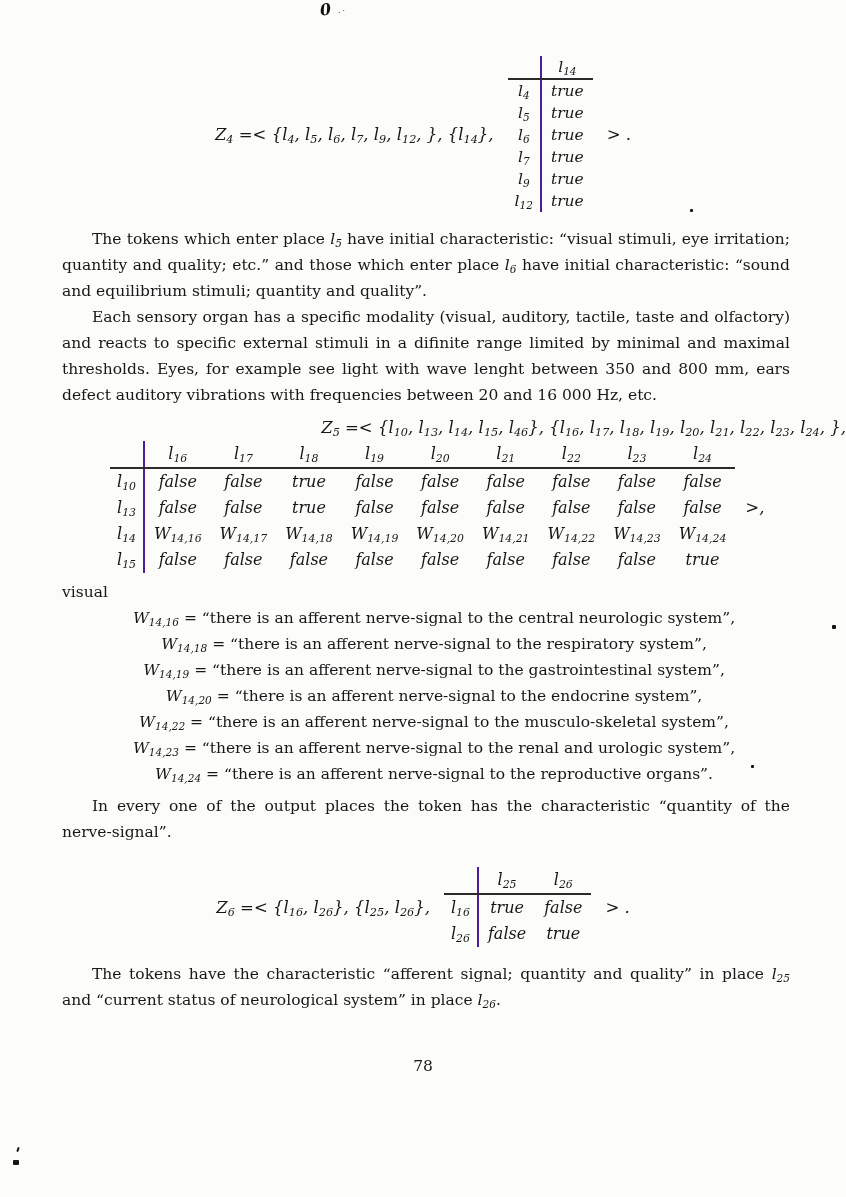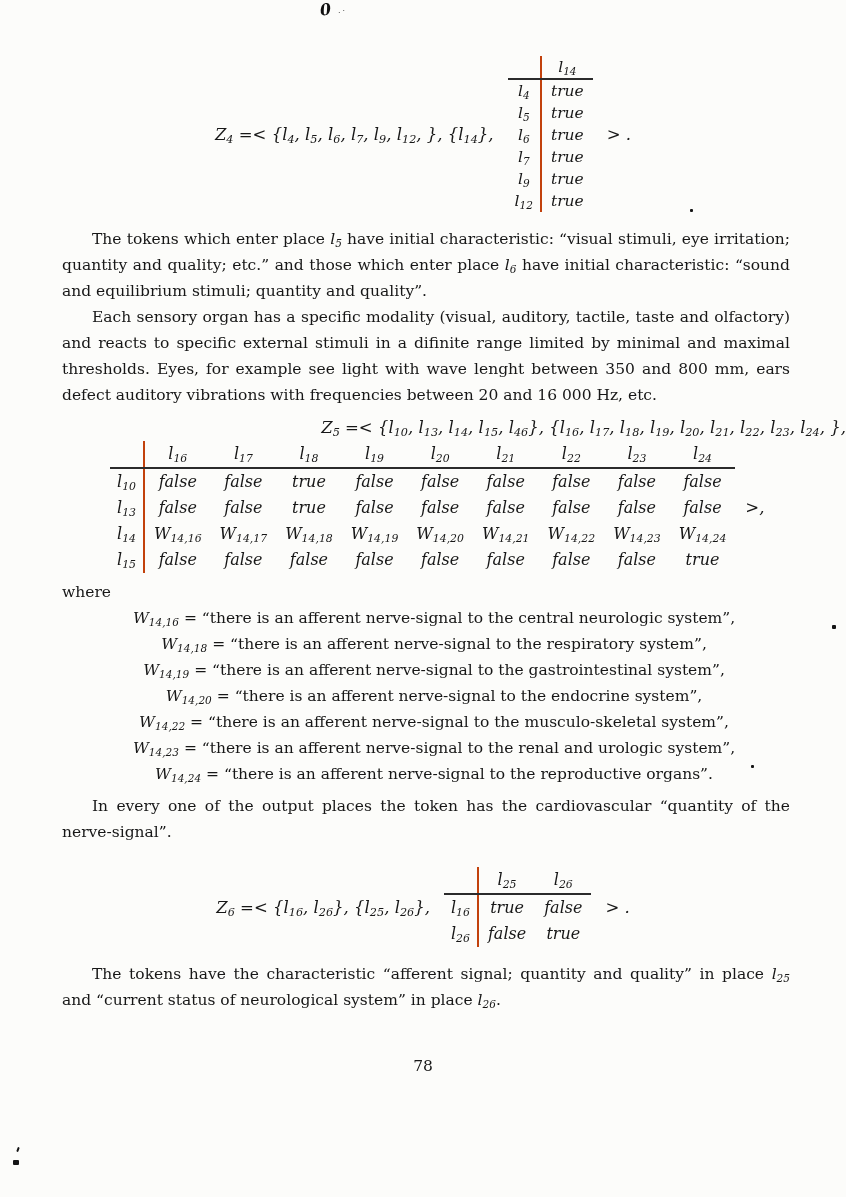--- a/index.html
+++ b/index.html
@@ -21,21 +21,21 @@
   .para i, .wline i { font-style:italic; }
   sub { font-size:0.68em; line-height:0; vertical-align:-0.25em; letter-spacing:0; }
   .math { font-style:italic; font-size:16.5px; white-space:nowrap; }
   .mathline { text-align:right; font-style:italic; font-size:16.5px; }
   
   table.truth { border-collapse:collapse; font-style:italic; font-size:16px; }
   table.truth th, table.truth td {
     font-weight:normal; text-align:center; padding:0 9px; line-height:26px;
   }
   table.truth tr:first-child th { border-bottom:2px solid #2b2b2b; }
-  table.truth th.lbl { border-right:2px solid #c2410c; padding:0 7px; }
+  table.truth th.lbl { border-right:2px solid #4c1d95; padding:0 7px; }
   table.compact th, table.compact td { line-height:22px; font-size:15.5px; }
   
   .z4block { margin-top:56px; display:flex; justify-content:center; align-items:center; gap:14px; }
   .z5row { display:flex; align-items:center; margin-left:110px; margin-top:4px; }
   .z5row .tail { margin-left:10px; }
   .z6block { margin-top:22px; display:flex; justify-content:center; align-items:center; gap:14px; }
   .whereline { margin:6px 0 0 62px; font-size:15.5px; line-height:26px; }
   .wlist { margin:0 40px 0 62px; }
   .wline { font-size:15.5px; line-height:26px; text-align:center; }
   .pagenum { text-align:center; font-size:15.5px; margin-top:44px; }
@@ -168,32 +168,32 @@
             <td>false</td>
             <td>false</td>
             <td>false</td>
             <td>true</td>
           </tr>
         </tbody>
       </table>
     <span class="math tail">&gt;,</span>
   </div>
 
-  <div class="whereline">where</div>
+  <div class="whereline">visual</div>
   <div class="wlist">
       <div class="wline"><i>W<sub>14,16</sub></i> = “there is an afferent nerve-signal to the central neurologic system”,</div>
       <div class="wline"><i>W<sub>14,18</sub></i> = “there is an afferent nerve-signal to the respiratory system”,</div>
       <div class="wline"><i>W<sub>14,19</sub></i> = “there is an afferent nerve-signal to the gastrointestinal system”,</div>
       <div class="wline"><i>W<sub>14,20</sub></i> = “there is an afferent nerve-signal to the endocrine system”,</div>
       <div class="wline"><i>W<sub>14,22</sub></i> = “there is an afferent nerve-signal to the musculo-skeletal system”,</div>
       <div class="wline"><i>W<sub>14,23</sub></i> = “there is an afferent nerve-signal to the renal and urologic system”,</div>
       <div class="wline"><i>W<sub>14,24</sub></i> = “there is an afferent nerve-signal to the reproductive organs”.</div>
     </div>
 
-  <p class="para indent mt6">In every one of the output places the token has the cardiovascular “quantity of the nerve-signal”.</p>
+  <p class="para indent mt6">In every one of the output places the token has the characteristic “quantity of the nerve-signal”.</p>
 
   <div class="z6block">
     <span class="math">Z<sub>6</sub> =&lt; {l<sub>16</sub>, l<sub>26</sub>}, {l<sub>25</sub>, l<sub>26</sub>},</span>
     <table class="truth">
         <tbody>
           <tr>
             <th class="lbl"></th>
             <th>l<sub>25</sub></th>
             <th>l<sub>26</sub></th>
           </tr>

